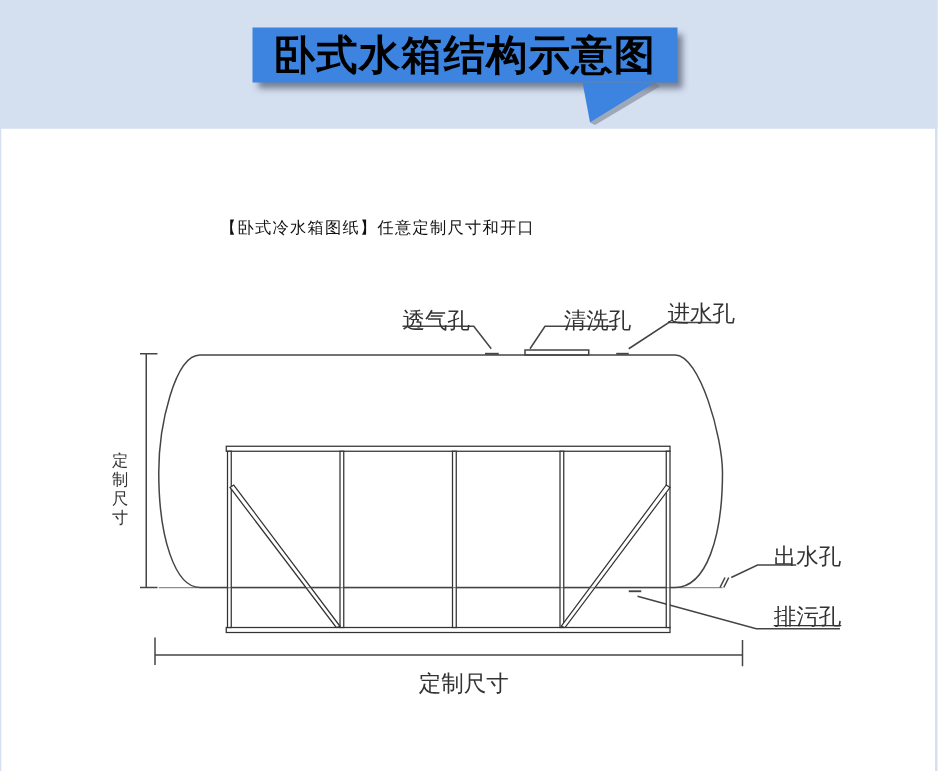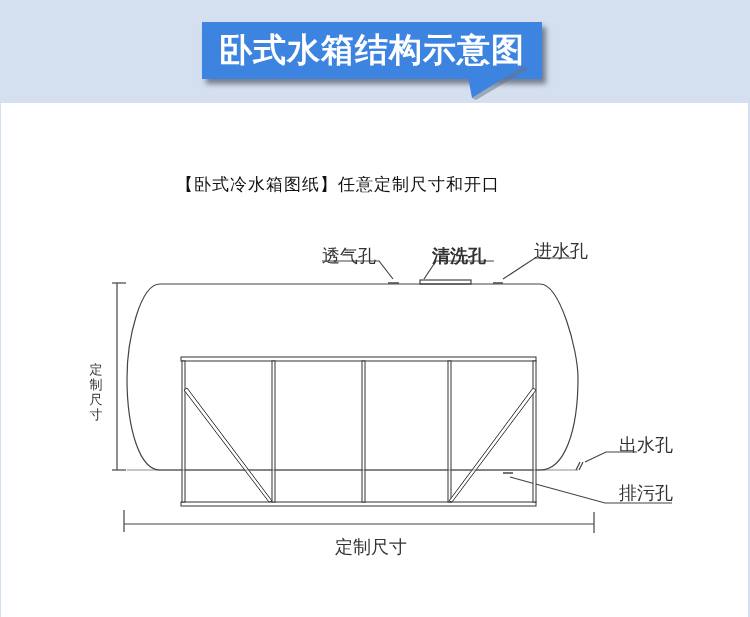--- a/index.html
+++ b/index.html
@@ -7,36 +7,36 @@
       width: 750px; height: 617px; overflow: hidden;
       background: #d4dff0;
       font-family: "DejaVu Sans", "Liberation Sans", sans-serif;
       position: relative;
     }
     .header {
       position: absolute; left: 0; top: 0; width: 750px; height: 103px;
       background: #d4dff0;
     }
     .banner {
-      position: absolute; left: 202px; top: 22px; width: 340px; height: 57px;
+      position: absolute; left: 202px; top: 22px; width: 340px; height: 44px;
       background: #3d84e0;
       box-shadow: 4px 5px 5px rgba(40,50,70,0.55);
       display: flex; align-items: center; justify-content: center;
-      color: #ffffff; font-size: 33px; font-weight: bold; letter-spacing: 1px;
+      color: #000000; font-size: 33px; font-weight: bold; letter-spacing: 1px;
     }
     .banner-tail {
       position: absolute; left: 462px; top: 66px;
     }
     .panel {
       position: absolute; left: 1px; top: 103px; width: 747px; height: 514px;
       background: #ffffff;
     }
     .subtitle {
       position: absolute; left: 176px; top: 173px; width: 420px;
-      font-size: 17px; color: #111; letter-spacing: 1px; white-space: nowrap;
+      font-size: 13px; color: #111; letter-spacing: 1px; white-space: nowrap;
     }
     .lbl {
       position: absolute; font-family: "DejaVu Serif", "Liberation Serif", serif;
       font-size: 18px; color: #333; white-space: nowrap;
     }
     .vlbl {
       position: absolute; left: 88px; top: 362px; width: 16px;
       font-family: "DejaVu Serif", "Liberation Serif", serif;
       font-size: 13px; color: #333; line-height: 15px; text-align: center;
       word-break: break-all;
@@ -97,18 +97,18 @@
     <rect x="362" y="361" width="3" height="141"></rect>
     <rect x="448" y="361" width="3" height="141"></rect>
     <rect x="533" y="361" width="3" height="141"></rect>
     <polygon points="184,390 187,388 272,501 269,502"></polygon>
     <polygon points="533,388 536,390 452,502 449,501"></polygon>
   </g>
   <line x1="127" y1="470" x2="578" y2="470" stroke="#444" stroke-width="1" opacity="0.6"></line>
 </svg>
 
 <div class="lbl" style="left:322px; top:244px;">透气孔</div>
-<div class="lbl" style="left:432px; top:244px;font-weight:bold;">清洗孔</div>
+<div class="lbl" style="left:451px; top:244px;">清洗孔</div>
 <div class="lbl" style="left:534px; top:239px;font-family:Liberation Mono, monospace;">进水孔</div>
 <div class="lbl" style="left:619px; top:433px;">出水孔</div>
-<div class="lbl" style="left:619px; top:481px;">排污孔</div>
+<div class="lbl" style="left:619px; top:481px;text-decoration:underline;">排污孔</div>
 <div class="vlbl">定制尺寸</div>
 <div class="lbl" style="left:335px; top:535px;">定制尺寸</div>
 
 </body></html>

